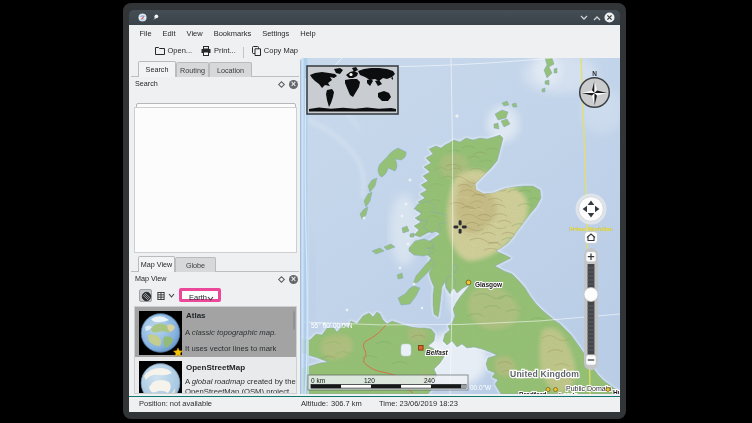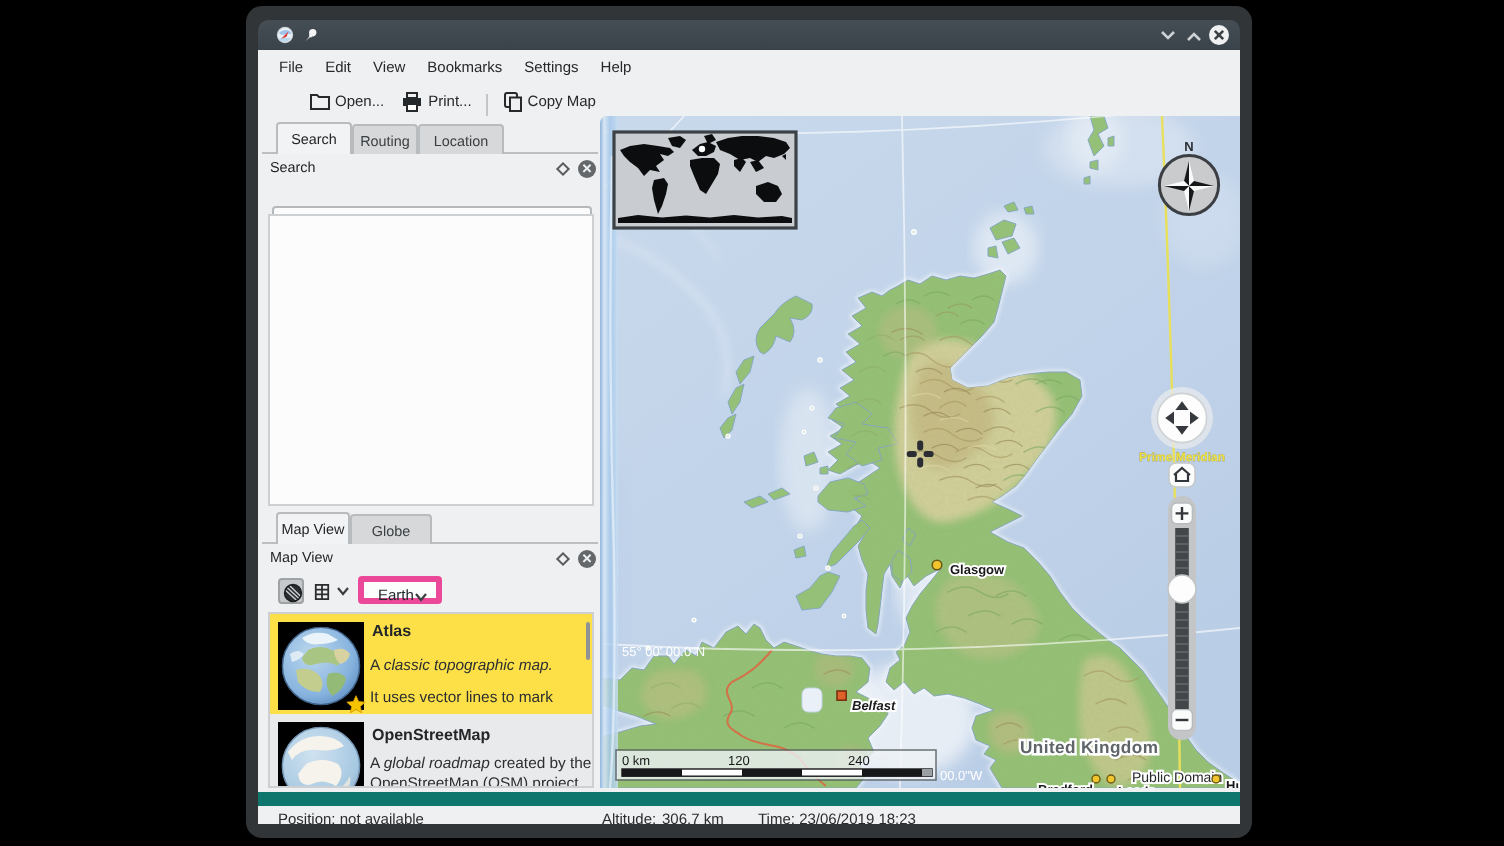--- a/index.html
+++ b/index.html
@@ -36,34 +36,34 @@
   .float-icon { position:absolute; width:5px; height:5px; border:1px solid #585c5f; transform:rotate(45deg); }
   .close-dock { position:absolute; width:9px; height:9px; border-radius:50%; background:#64686b; }
   .close-dock { display:flex; align-items:center; justify-content:center; }
   .close-dock:before { content:"×"; color:#eff0f1; font-size:8.5px; font-weight:bold; line-height:8px; margin-top:-1px; }
   #search-input { position:absolute; left:5px; right:3px; top:33.5px; height:13.5px;
     background:#fcfcfc; border:1px solid #b4b8bb; border-radius:2px;margin-top:11px; }
   #search-placeholder { position:absolute; left:22px; top:2.5px; font-size:7.5px; color:#989da1; }
   #search-results { position:absolute; left:3px; right:2px; top:49px; height:146px;
     background:#fcfcfc; border:1px solid #cdd0d2; }
   #theme-list { position:absolute; left:3px; right:2px; top:248px; bottom:0;
-    background:#fde047; border:1px solid #cdd0d2; overflow:hidden; }
+    background:#a3a3a3; border:1px solid #cdd0d2; overflow:hidden; }
   .theme-item { position:relative; width:100%; height:50px; }
   .theme-item.alt { background:#e9eaeb; }
   .theme-thumb { position:absolute; left:3.5px; top:3.5px; width:43px; height:44px; background:#000; overflow:hidden; }
   .theme-title { position:absolute; left:51px; top:4px; font-size:8px; font-weight:bold; color:#232629; }
   .theme-desc { position:absolute; left:50px; font-size:7.7px; color:#2c2f31; white-space:nowrap; }
   .scroll-handle { position:absolute; right:1px; top:4px; width:2.5px; height:19px; background:#8f9396; border-radius:1px; }
   .ctl-btn { position:absolute; border:1px solid #9fa3a6; border-radius:2px; background:#c6c9cb; }
   #earth-combo { position:absolute; background:#fbfcfc; border:3px solid #ec4899; border-radius:2px;
     font-size:7.5px; color:#232629; }
   
   #map { position:absolute; left:171px; top:33px; width:320px; height:336px; }
   
-  #statusbar { position:absolute; left:0; right:0; bottom:0; height:16px; border-top:7px solid #0f766e; }
+  #statusbar { position:absolute; left:0; right:0; bottom:0; height:16px; border-top:1px solid #0f766e; }
   .status-text { position:absolute; top:2px; font-size:7.5px; color:#2a2d2f; }
 </style>
 </head>
 <body>
 
 <div id="window">
   <div id="titlebar">
     <svg class="tb-icon" style="left:9px; top:3px;" width="9" height="9" viewBox="0 0 11 11">
       <circle cx="5.5" cy="5.5" r="5" fill="#c7ced4"></circle>
       <circle cx="5.5" cy="5.5" r="4.4" fill="#e8f0f6"></circle>

